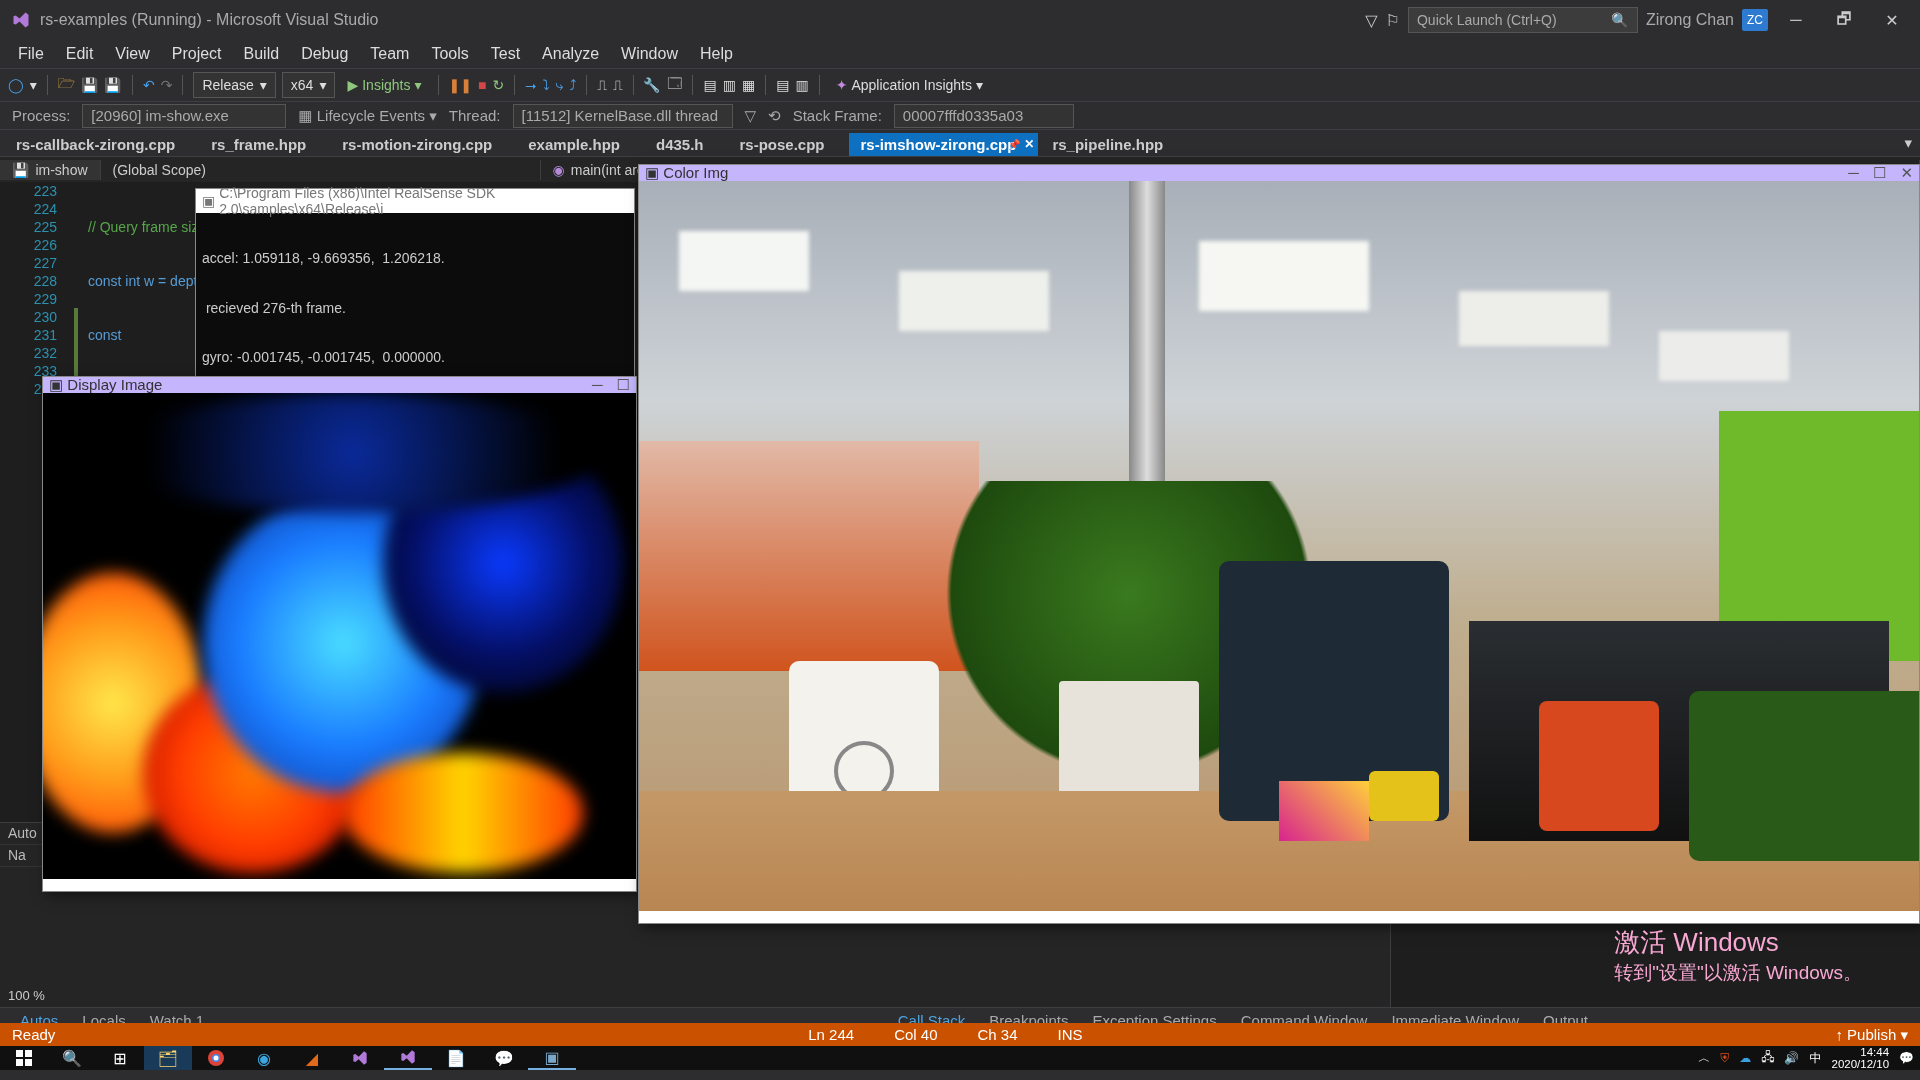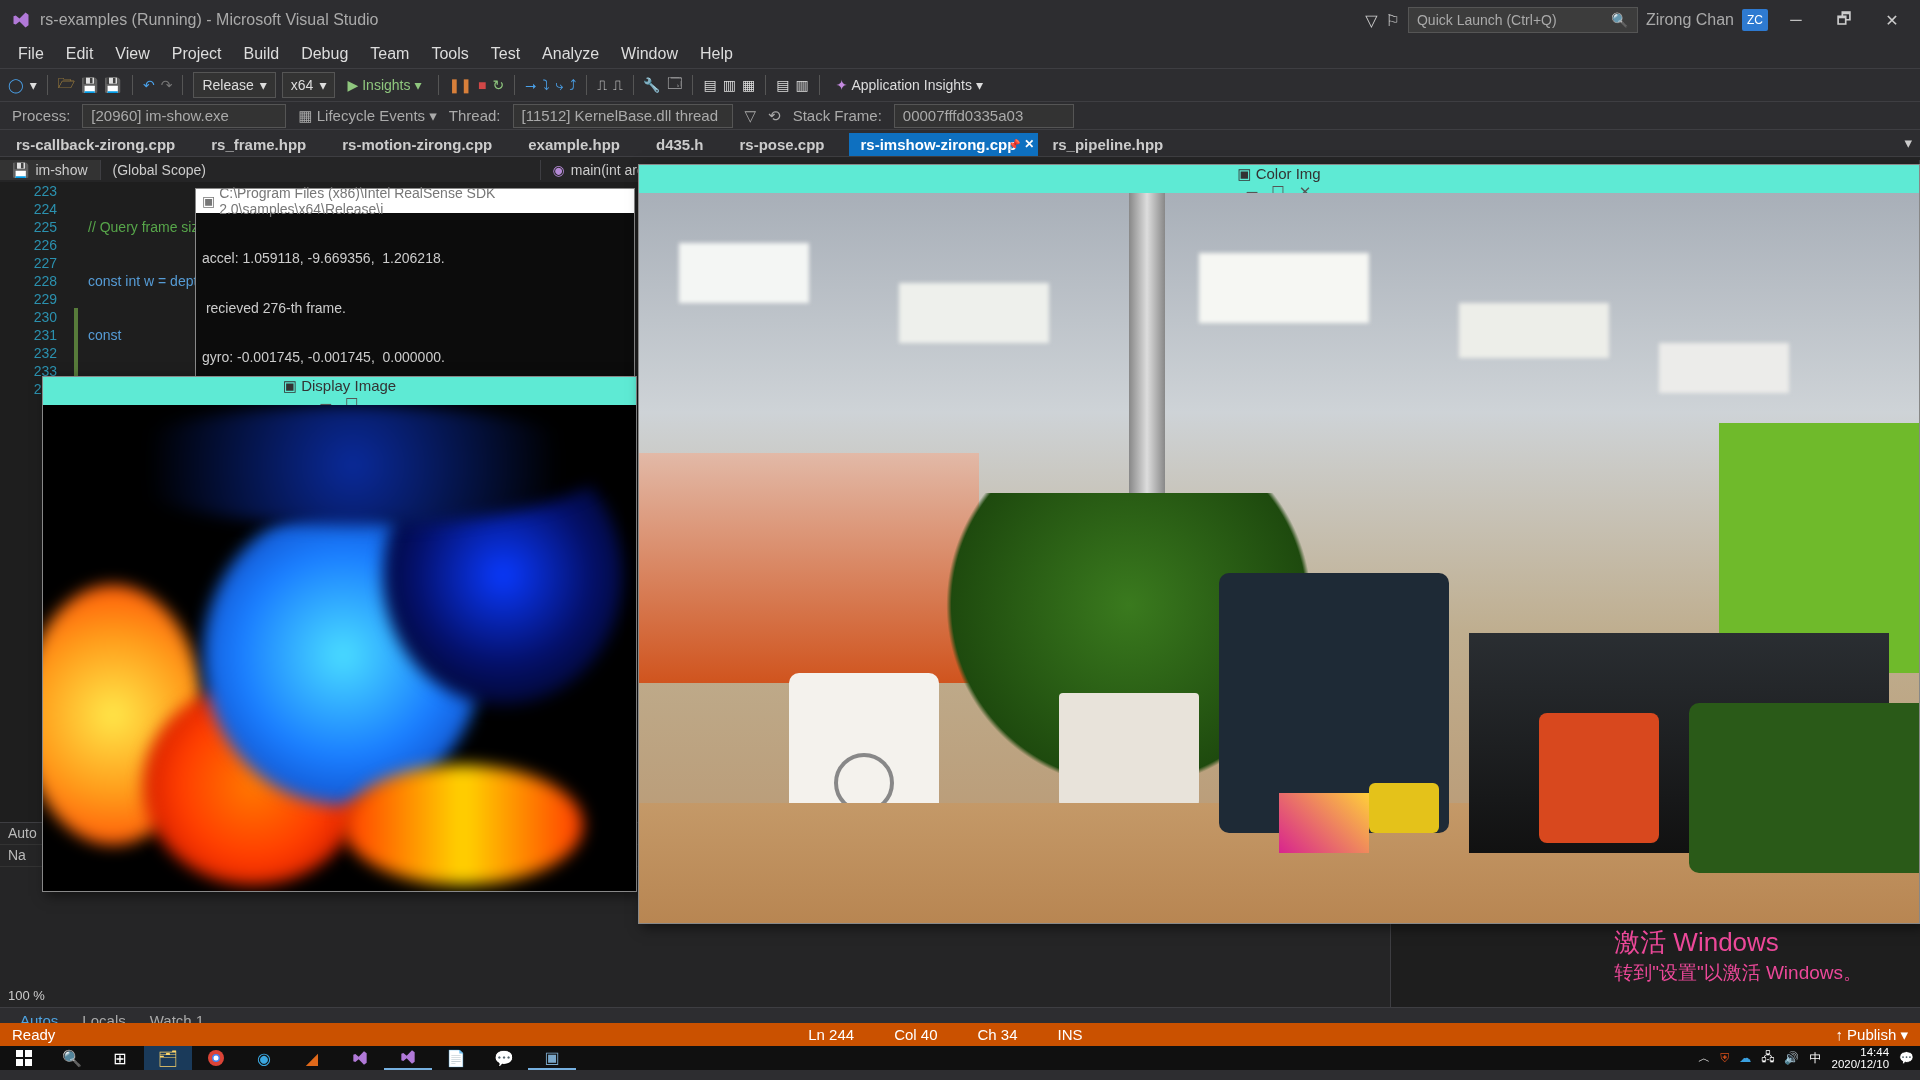--- a/index.html
+++ b/index.html
@@ -51,21 +51,21 @@
 
 .rightpanel { width:530px; background:#252526; border-left:1px solid #3e3e42; display:flex; flex-direction:column; }
 .diag-header { height:26px; display:flex; align-items:center; justify-content:space-between; padding:0 8px; font-size:14px; color:#ccc; border-bottom:1px solid #3e3e42; }
 .diag-tools { height:28px; display:flex; align-items:center; gap:12px; padding:0 8px; font-size:14px; border-bottom:1px solid #3e3e42; }
 .diag-body { flex:1; background:#1e1e1e; }
 
 .sidetab { position:absolute; right:0; top:182px; writing-mode:vertical-rl; background:#2d2d30; color:#ccc; padding:8px 3px; font-size:13px; border:1px solid #3e3e42; }
 
 
 .floatwin { position:absolute; background:#fff; border:1px solid #888; box-shadow:4px 4px 12px rgba(0,0,0,0.5); }
-.floatwin .fw-title { height:28px; background:#5eead4; display:flex; align-items:center; justify-content:space-between; padding:0 6px; font-size:15px; color:#333;flex-direction:column; }
+.floatwin .fw-title { height:16px; background:#c4b5fd; display:flex; align-items:center; justify-content:space-between; padding:0 6px; font-size:15px; color:#333; }
 .floatwin .fw-title .ctl { display:flex; gap:14px; color:#555; }
 .floatwin .fw-body { background:#000; }
 
 
 .conwin { position:absolute; background:#ccc; border:1px solid #888; }
 .conwin .cw-title { height:24px; background:#fff; display:flex; align-items:center; padding:0 6px; font-size:14px; color:#777; }
 .conwin .cw-body { background:#0c0c0c; color:#ccc; font-family:Consolas,monospace; font-size:14px; padding:4px 6px; line-height:16.5px; white-space:pre; }
 
 
 .bottomtabs { position:absolute; bottom:47px; left:0; right:0; height:26px; background:#2d2d30; display:flex; align-items:center; font-size:15px; border-top:1px solid #3e3e42; }
@@ -85,21 +85,21 @@
 
 .statusbar { position:absolute; bottom:0; left:0; right:0; height:57px; }
 .statusbar .vs-status { height:23px; background:#ca5100; display:flex; align-items:center; justify-content:space-between; padding:0 12px; font-size:15px; color:#fff; }
 .statusbar .vs-status .mid { display:flex; gap:40px; }
 .statusbar .taskbar { height:24px; background:#101010; display:flex; align-items:center; padding:0 0 0 0; }
 .statusbar .taskbar .tbtn { width:48px; height:24px; display:flex; align-items:center; justify-content:center; color:#fff; }
 .statusbar .taskbar .tray { margin-left:auto; display:flex; align-items:center; gap:10px; padding-right:6px; color:#fff; font-size:12px; }
 .statusbar .taskbar .clock { text-align:right; line-height:12px; font-size:11.5px; }
 
 
-.watermark { position:absolute; right:58px; bottom:94px; color:#ec4899; font-size:19px; text-align:left; pointer-events:none; }
+.watermark { position:absolute; right:58px; bottom:94px; color:#f9a8d4; font-size:19px; text-align:left; pointer-events:none; }
 .watermark .big { font-size:26px; }
 
 
 .depth-canvas { width:100%; height:100%; position:relative; background:#000; overflow:hidden; }
 .depth-canvas .blob { position:absolute; border-radius:50%; filter:blur(8px); }
 
 
 .color-canvas { width:100%; height:100%; background:linear-gradient(180deg,#a8afb8 0%,#ced3d7 30%,#bfae8f 60%,#b8936c 100%); position:relative; overflow:hidden; }
 .color-canvas .shape { position:absolute; }
 </style>
@@ -394,20 +394,28 @@
   <div>转到"设置"以激活 Windows。</div>
 </div>
 
 <div class="bottomtabs">
   <div class="group" style="padding-left:8px">
     <div class="btab active">Autos</div>
     <div class="btab">Locals</div>
     <div class="btab">Watch 1</div>
   </div>
   <div class="spacer"></div>
+  <div class="group" style="padding-right:320px">
+    <div class="btab active">Call Stack</div>
+    <div class="btab">Breakpoints</div>
+    <div class="btab">Exception Settings</div>
+    <div class="btab">Command Window</div>
+    <div class="btab">Immediate Window</div>
+    <div class="btab">Output</div>
+  </div>
 </div>
 
 <div class="statusbar">
   <div class="vs-status">
     <span>Ready</span>
     <div class="mid">
       <span>Ln 244</span>
       <span>Col 40</span>
       <span>Ch 34</span>
       <span>INS</span>

